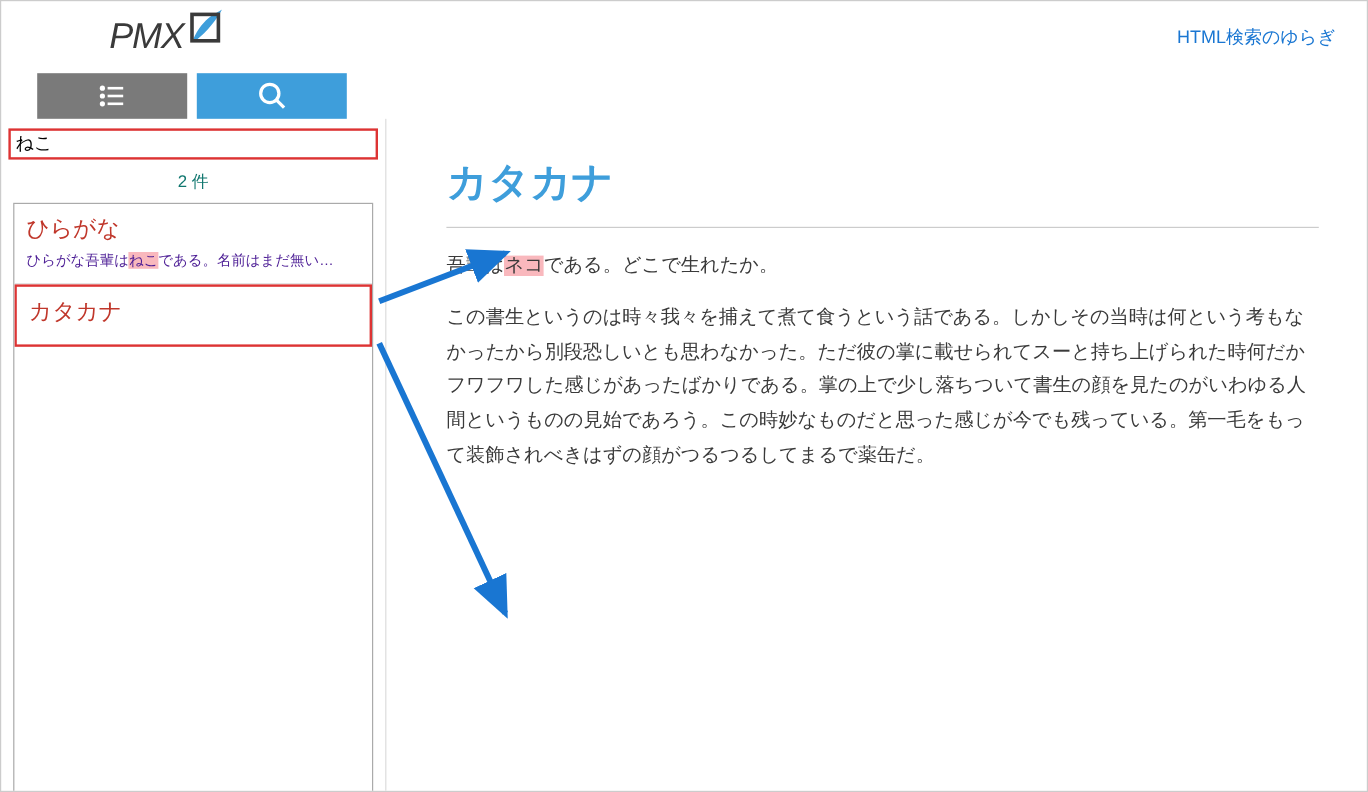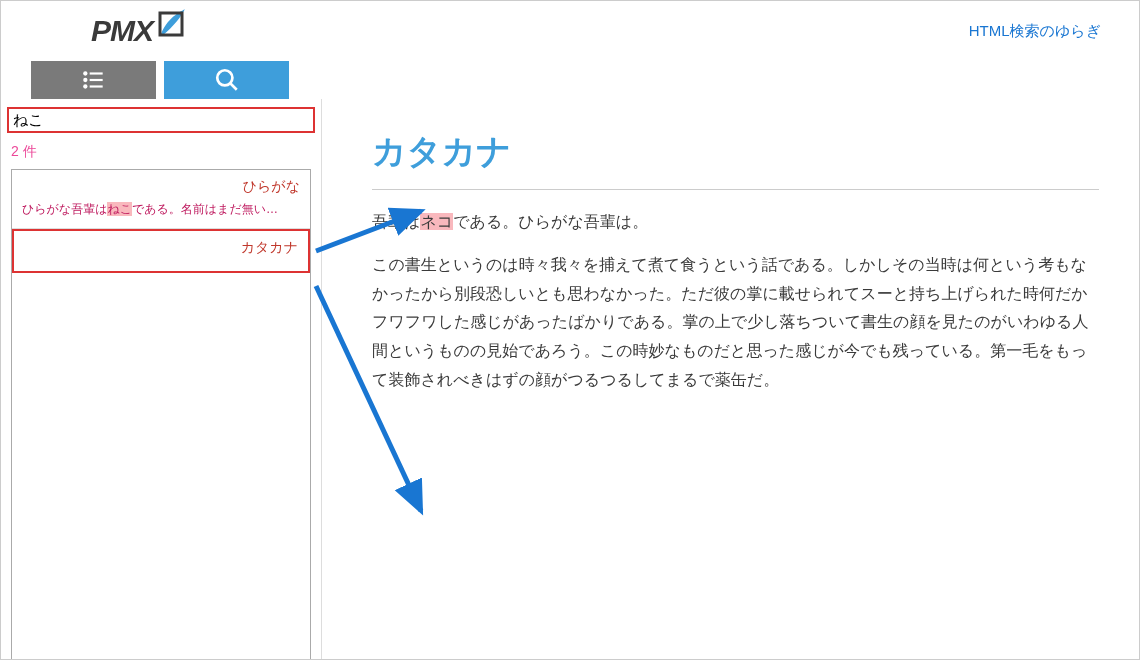--- a/index.html
+++ b/index.html
@@ -15,37 +15,37 @@
 .header {
   display: flex;
   align-items: center;
   justify-content: space-between;
   padding: 8px 20px 8px 90px;
   height: 60px;
 }
 .logo {
   display: flex;
   align-items: center;
-  font-weight: 700;
+  font-weight: 400;
   font-size: 30px;
   font-style: italic;
   color: #3a3a3a;
   letter-spacing: -1px;
 }
 .logo-icon {
   display: inline-block;
   margin-left: 2px;
   position: relative;
   top: -4px;
 }
 .header-link {
   color: #1976d2;
   font-size: 15px;
   text-decoration: none;
-  margin-right: 18px;
+  margin-right: 6px;
 }
 .tabs {
   display: flex;
   margin-left: 30px;
   gap: 8px;
 }
 .tab {
   width: 125px;
   height: 38px;
   display: flex;
@@ -73,47 +73,46 @@
   width: calc(100% + 8px);
 }
 .search-input {
   width: 100%;
   border: none;
   outline: none;
   font-size: 15px;
   font-family: inherit;
 }
 .count-row {
-  text-align: left;
+  text-align: center;
   font-size: 14px;
-  color: #ec4899;
+  color: #0f766e;
   padding: 6px 0 8px 0;
 }
 .results-box {
   border: 1px solid #aaa;
   flex: 1;
   overflow: auto;
 }
 .result {
   padding: 8px 10px 10px 10px;
   border-bottom: 1px solid #ddd;
   cursor: pointer;
 }
 .result.active {
   border: 2px solid #d33;
 }
 .result-title {
   color: #c0372b;
-  font-size: 14px;
+  font-size: 19px;
   margin-bottom: 4px;
-  text-align: right;
 }
 .result-snippet {
   font-size: 12px;
-  color: #be185d;
+  color: #4c1d95;
   line-height: 1.5;
 }
 .hl { background: #f9b8bd; }
 .content-wrap {
   flex: 1;
   border-left: 1px solid #ddd;
   position: relative;
   display: flex;
   flex-direction: column;
 }
@@ -199,21 +198,21 @@
       <div class="result active">
         <div class="result-title">カタカナ</div>
       </div>
     </div>
   </div>
 
   <div class="content-wrap">
     <div class="content-scroll">
       <h1 class="page-title">カタカナ</h1>
       <p class="para">
-        <span>吾輩は</span><span class="hl">ネコ</span><span>である。ひらがな吾輩は。</span>
+        <span>吾輩は</span><span class="hl">ネコ</span><span>である。どこで生れたか。</span>
       </p>
       <p class="para">この書生というのは時々我々を捕えて煮て食うという話である。しかしその当時は何という考もなかったから別段恐しいとも思わなかった。ただ彼の掌に載せられてスーと持ち上げられた時何だかフワフワした感じがあったばかりである。掌の上で少し落ちついて書生の顔を見たのがいわゆる人間というものの見始であろう。この時妙なものだと思った感じが今でも残っている。第一毛をもって装飾されべきはずの顔がつるつるしてまるで薬缶だ。</p>
     </div>
     <div class="footer">© Copyright  2024 CyberTech corporation  All  Rights  Reserved.</div>
   </div>
 </div>
 
 <svg class="arrow" style="left:310px; top:195px;" width="120" height="60">
   <defs>
       <marker id="ah1" markerWidth="8" markerHeight="8" refX="6" refY="3" orient="auto">

